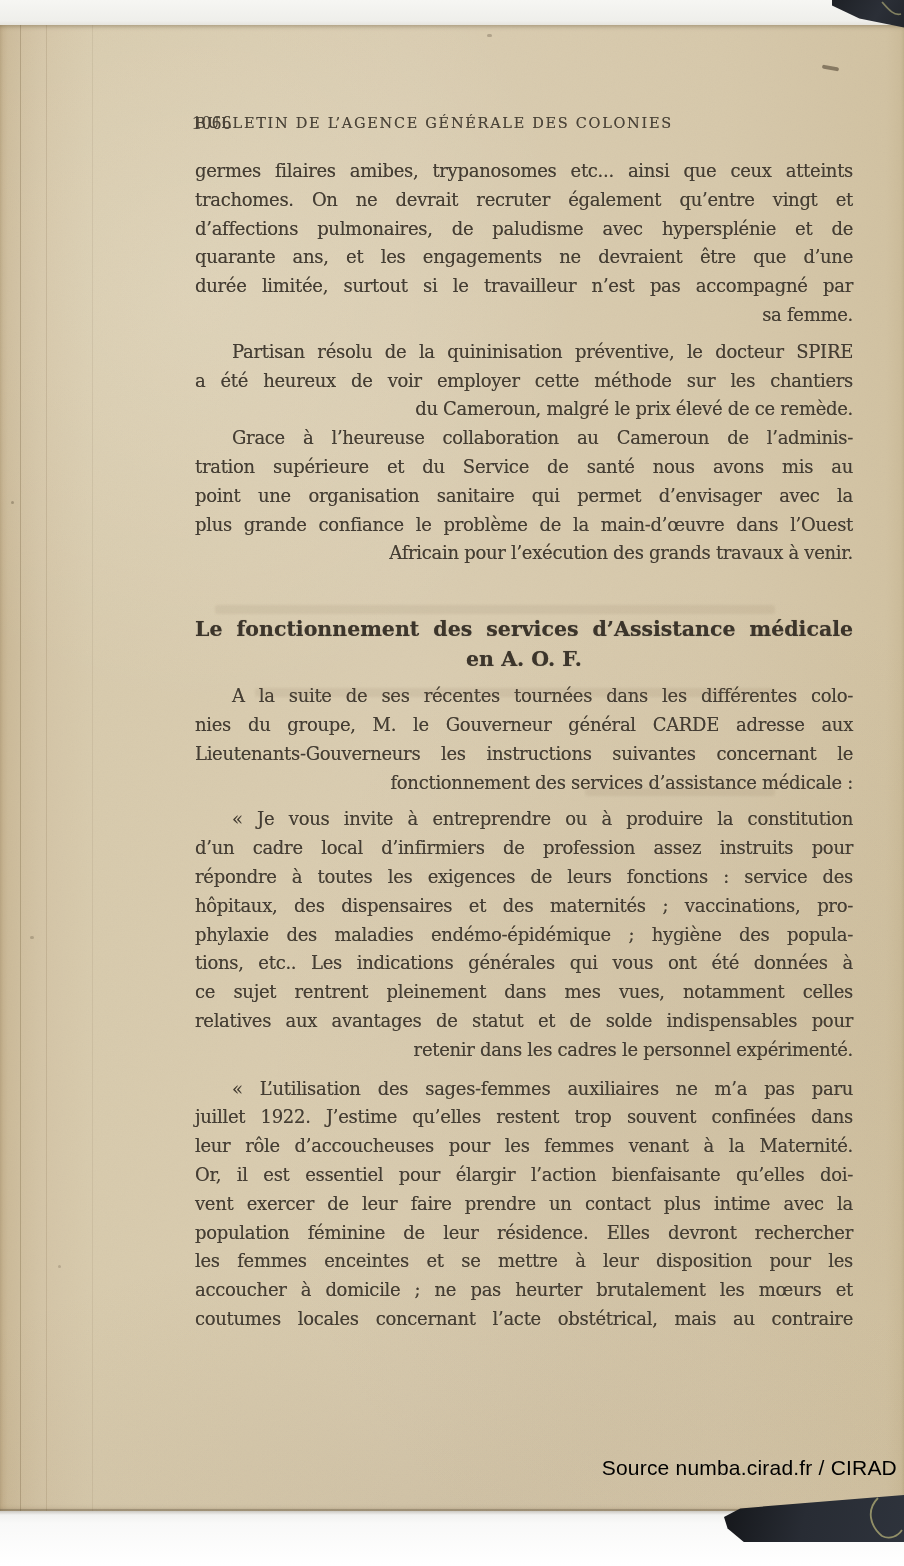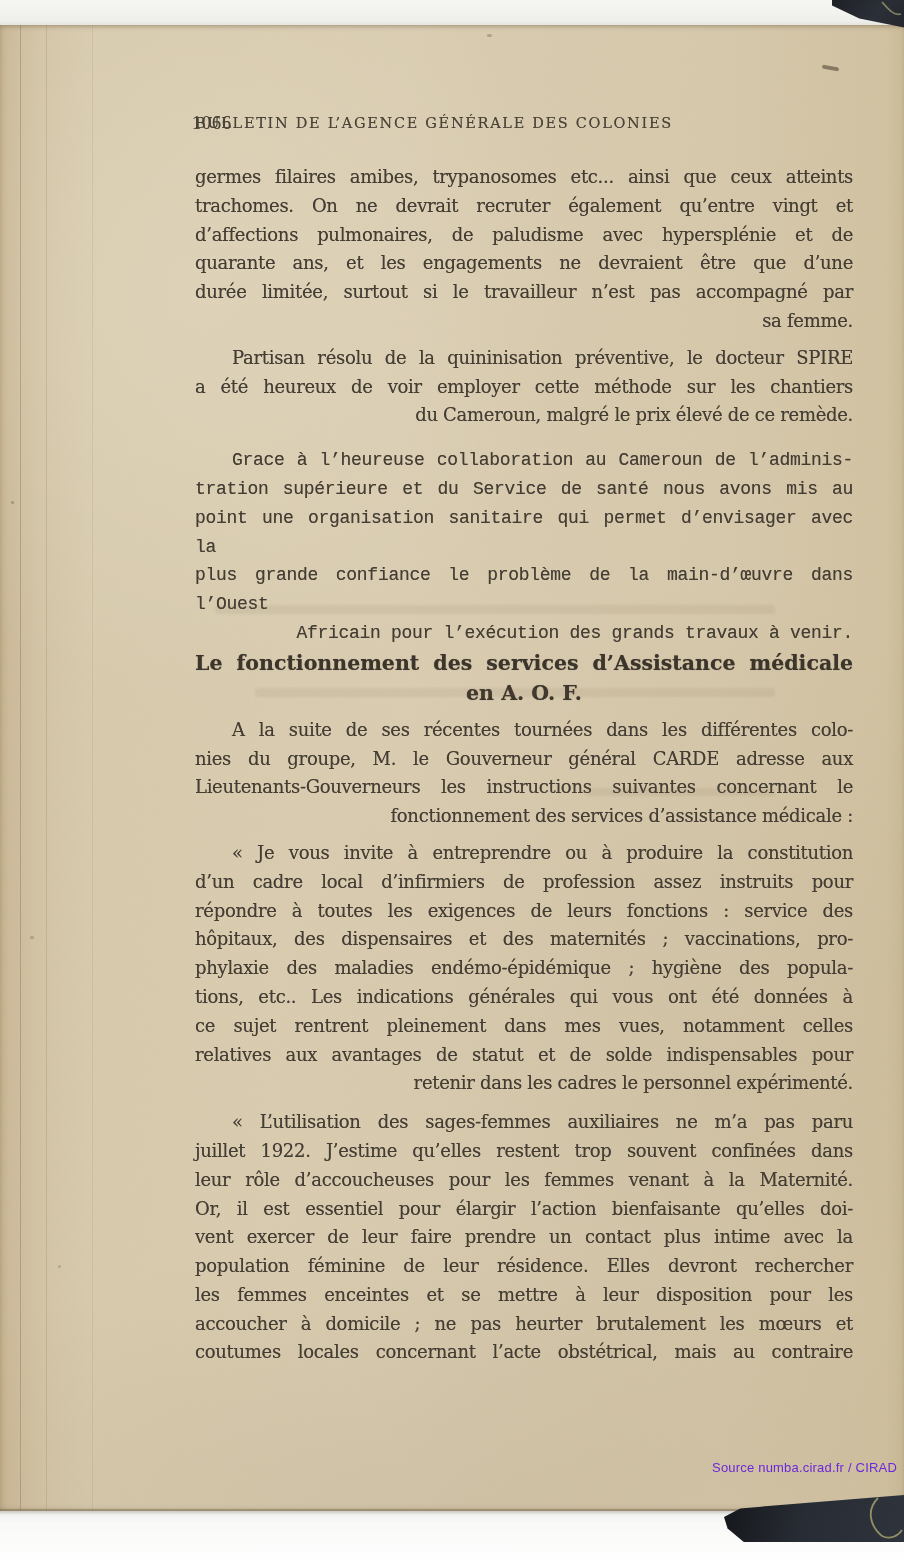--- a/index.html
+++ b/index.html
@@ -51,53 +51,53 @@
     text-shadow:0 0 0.6px rgba(64,56,44,0.6);
     font-family:Liberation Serif, serif;
   }
   .running-title{
     display:block;font-size:14.5px;letter-spacing:1.7px;
     padding-top:2px;white-space:nowrap;
     text-shadow:0 0 0.6px rgba(64,56,44,0.55);
   }
   
   .text-column{
-    position:absolute;left:195px;top:138px;width:658px;
+    position:absolute;left:195px;top:132px;width:658px;
     font-size:18px;letter-spacing:-0.3px;color:#443d33;
     text-shadow:0 0 0.6px rgba(62,54,42,0.55);
   }
   .line{
     line-height:28.8px;
     text-align:justify;text-align-last:justify;
     white-space:normal;
   }
   .line.last{text-align:right;text-align-last:auto;}
   .line.indent{text-indent:37px;}
   .block{margin:0;}
   .b-p2{margin-top:8px;}
-  .b-p3{margin-top:16px;font-family:Liberation Mono, monospace;}
-  .b-heading{}
+  .b-p3{margin-top:0;}
+  .b-heading{margin-top:46px;}
   .b-p4{margin-top:8px;}
   .b-p5{margin-top:8px;}
   .b-p6{margin-top:10px;}
   .b-p6 .line.last{text-align:justify;text-align-last:justify;}
   .b-heading .line{
     font-weight:bold;font-size:20.5px;line-height:30px;letter-spacing:0;
     color:#3c352b;text-shadow:0 0 0.7px rgba(55,47,36,0.6);
   }
   .b-heading .line.last{text-align:right;text-align-last:center;}
   
   .ghost{position:absolute;background:rgba(125,108,78,0.10);filter:blur(1.3px);border-radius:3px;}
   .speck{position:absolute;background:rgba(72,60,44,0.55);border-radius:2px;}
   .grain{position:absolute;left:0;top:0;mix-blend-mode:multiply;opacity:0.55;}
   
   .source-bar{
     position:absolute;right:7px;top:1456px;width:500px;height:24px;
     text-align:right;font-family:"Liberation Sans","DejaVu Sans",sans-serif;
-    font-size:13px;line-height:24px;color:#6d28d9;letter-spacing:0.2px;
+    font-size:21px;line-height:24px;color:#000000;letter-spacing:0.2px;
   }
 </style>
 </head>
 <body>
 
 <div class="scan-top"></div>
 <div class="scan-bottom"></div>
 
 <div class="page">
   <div class="edge-line" style="left:20px;background:rgba(105,82,50,0.28);"></div>

